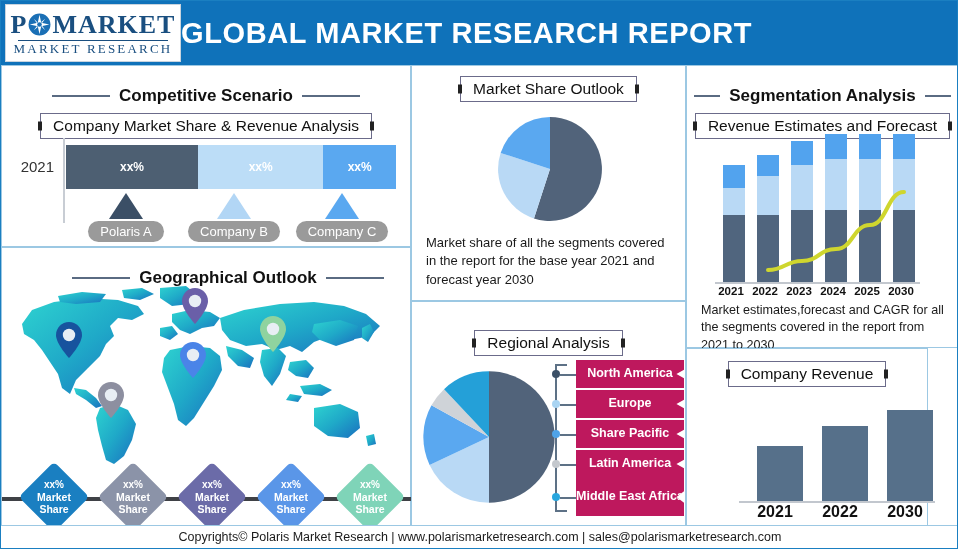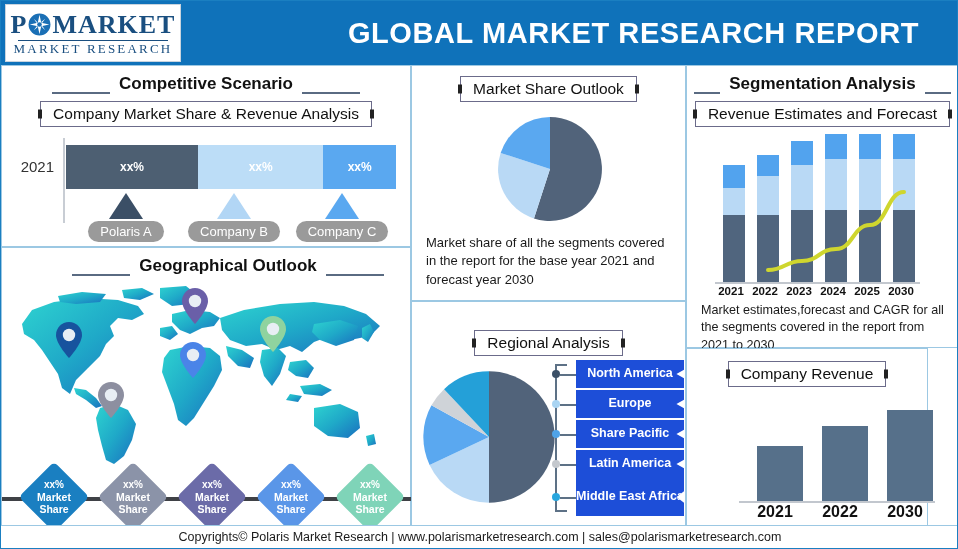--- a/index.html
+++ b/index.html
@@ -68,21 +68,21 @@
   }
   .logo-sub {
     font-family: "Liberation Serif", serif;
     font-size: 13px;
     color: #1a4f80;
     letter-spacing: 2.2px;
     line-height: 1;
   }
   .header-title {
     flex: 1;
-    text-align: right;
+    text-align: left;
     color: #ffffff;
     font-size: 29px;
     font-weight: bold;
     letter-spacing: 0.6px;
     padding-right: 40px;
     font-family: "Liberation Sans", sans-serif;
   }
 
   
   .panel {
@@ -94,24 +94,24 @@
   #panel-competitive { left: 0;   top: 64px;  width: 410px; height: 182px; }
   #panel-geo         { left: 0;   top: 246px; width: 410px; height: 280px; padding-left: 44px; }
   #panel-overview    { left: 410px; top: 64px;  width: 275px; height: 236px; }
   #panel-regional    { left: 410px; top: 300px; width: 275px; height: 226px; }
   #panel-segment     { left: 685px; top: 64px;  width: 273px; height: 283px; }
   #panel-revenue     { left: 685px; top: 347px; width: 242px; height: 179px; }
 
   
   .sect-title {
     display: flex;
-    align-items: flex-end;
+    align-items: center;
     justify-content: center;
     gap: 9px;
-    margin-top: 8px;
+    margin-top: 20px;
   }
   .sect-title .rule {
     height: 2px;
     width: 58px;
     background: #5a6b82;
   }
   .sect-title .txt {
     font-size: 17px;
     font-weight: bold;
     color: #111111;
@@ -313,21 +313,21 @@
     position: absolute;
     left: 8px; top: 50%;
     width: 16px; height: 1.5px;
     background: #5d7186;
   }
   .region-ribbon {
     position: absolute;
     left: 24px; top: 0;
     width: 108px;
     height: 100%;
-    background: #1d4ed8;
+    background: #be185d;
     color: #ffffff;
     font-size: 12.5px;
     font-weight: bold;
     display: flex;
     align-items: center;
     justify-content: center;
     text-align: center;
     line-height: 1.08;
     clip-path: polygon(0 0, 100% 0, 100% 35%, 93% 50%, 100% 65%, 100% 100%, 0 100%);
   }

